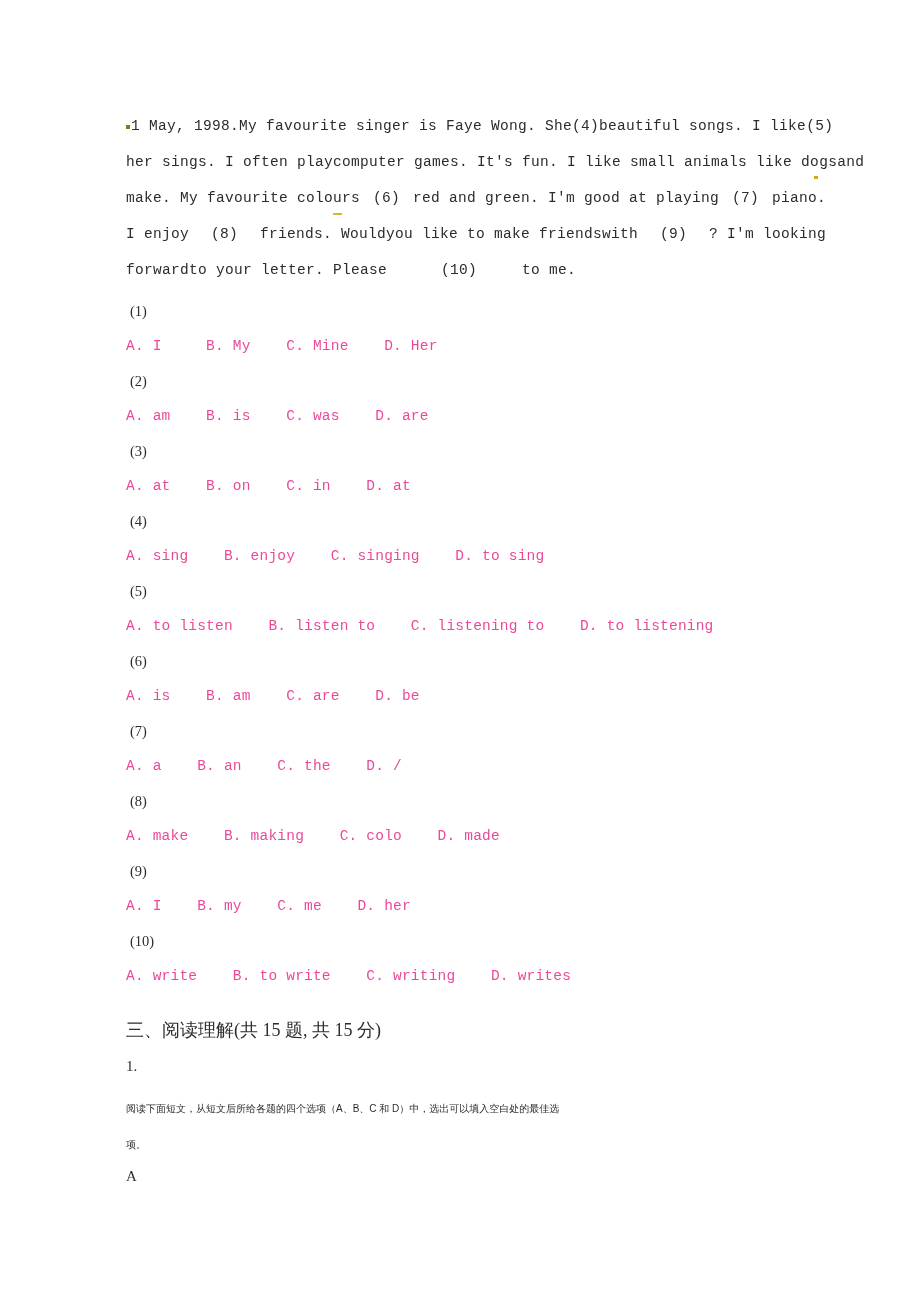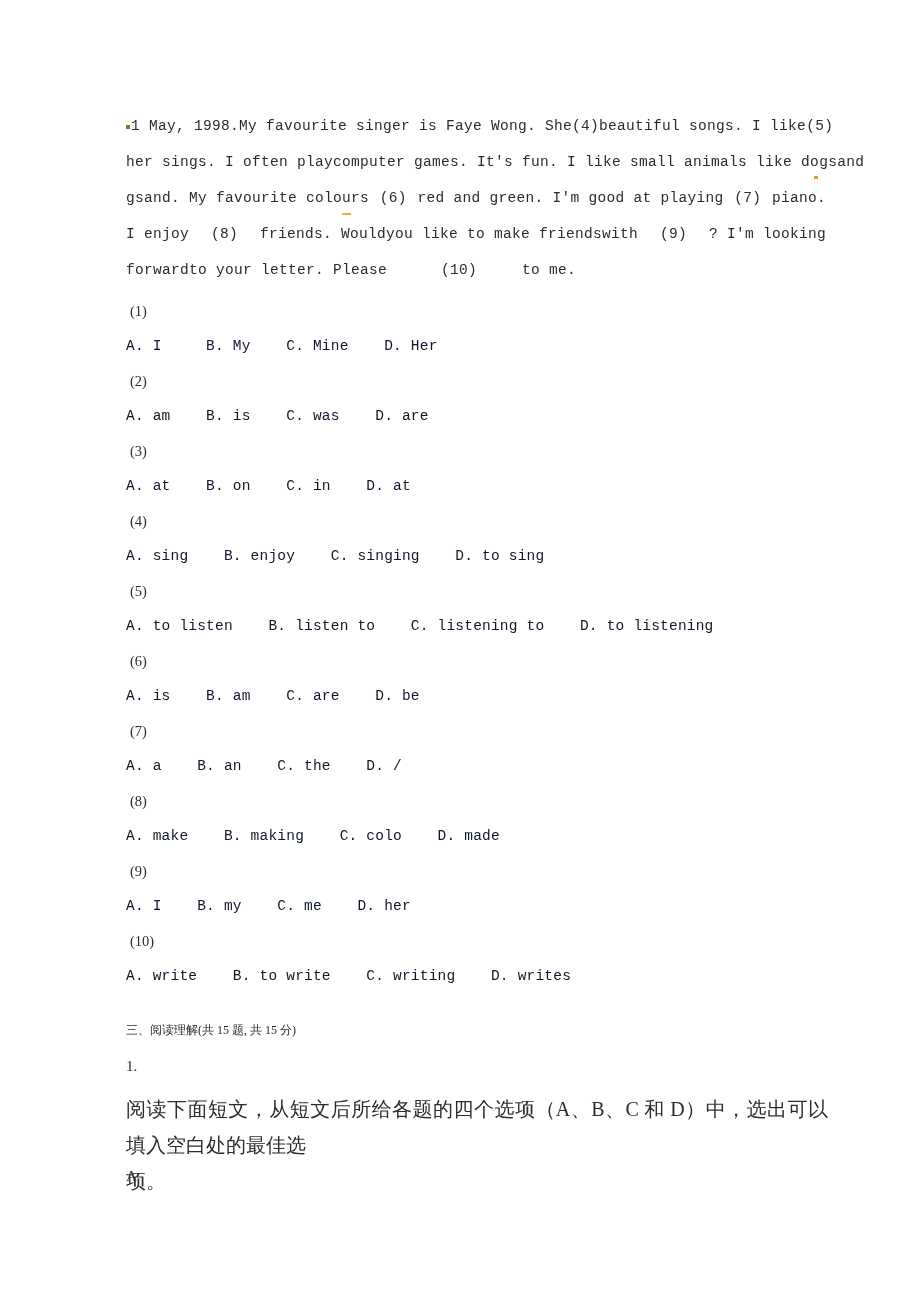--- a/index.html
+++ b/index.html
@@ -98,53 +98,53 @@
     font-size: 14.5px;
     line-height: 35px;
     color: #2c2c2c;
     padding-left: 4px;
     white-space: pre;
   }
   .q-opts {
     font-family: "Liberation Mono", "DejaVu Sans Mono", monospace;
     font-size: 14.5px;
     line-height: 35px;
-    color: #0f172a;
+    color: #ec4899;
     white-space: pre;
     letter-spacing: 0.2px;
   }
 
   
   .section-heading {
     position: absolute;
     left: 110px;
     top: 1019px;
     font-family: "Liberation Serif", "DejaVu Serif", serif;
-    font-size: 12px;
+    font-size: 18px;
     line-height: 22px;
     color: #2c2c2c;
     white-space: pre;
   }
   .item-number {
     position: absolute;
     left: 110px;
     top: 1055px;
     font-family: "Liberation Serif", "DejaVu Serif", serif;
     font-size: 15px;
     line-height: 22px;
     color: #2c2c2c;
     white-space: pre;
   }
   .reading-intro {
     position: absolute;
     left: 110px;
     top: 1091px;
     width: 702px;
-    font-family: Liberation Serif, serif;
-    font-size: 20px;
+    font-family: Liberation Sans, sans-serif;
+    font-size: 10px;
     line-height: 36px;
     color: #2c2c2c;
     text-align: justify;
     text-justify: inter-character;
   }
   .reading-intro .l2 { display: block; }
   .passage-label {
     position: absolute;
     left: 110px;
     top: 1165px;
@@ -164,21 +164,21 @@
     <div class="passage-line justify">
       <span><span class="lead-mark"></span><span>1 May, 1998.My favourite singer is Faye Wong. She</span></span>
       <span>(4)</span>
       <span>beautiful songs. I like</span>
       <span>(5)</span>
     </div>
 
     <div class="passage-line"><span>her sings. I often playcomputer games. It's fun. I like small animals like d</span><span class="sp-dot">o</span><span>gsand</span></div>
 
     <div class="passage-line justify">
-      <span><span>gsand. My favourite colo</span><span class="sp-ul">u</span><span>rs</span></span>
+      <span><span>make. My favourite colo</span><span class="sp-ul">u</span><span>rs</span></span>
       <span>(6)</span>
       <span>red and green. I'm good at playing</span>
       <span>(7)</span>
       <span>piano.</span>
     </div>
 
     <div class="passage-line justify">
       <span>I enjoy</span>
       <span>(8)</span>
       <span>friends. Wouldyou like to make friendswith</span>

